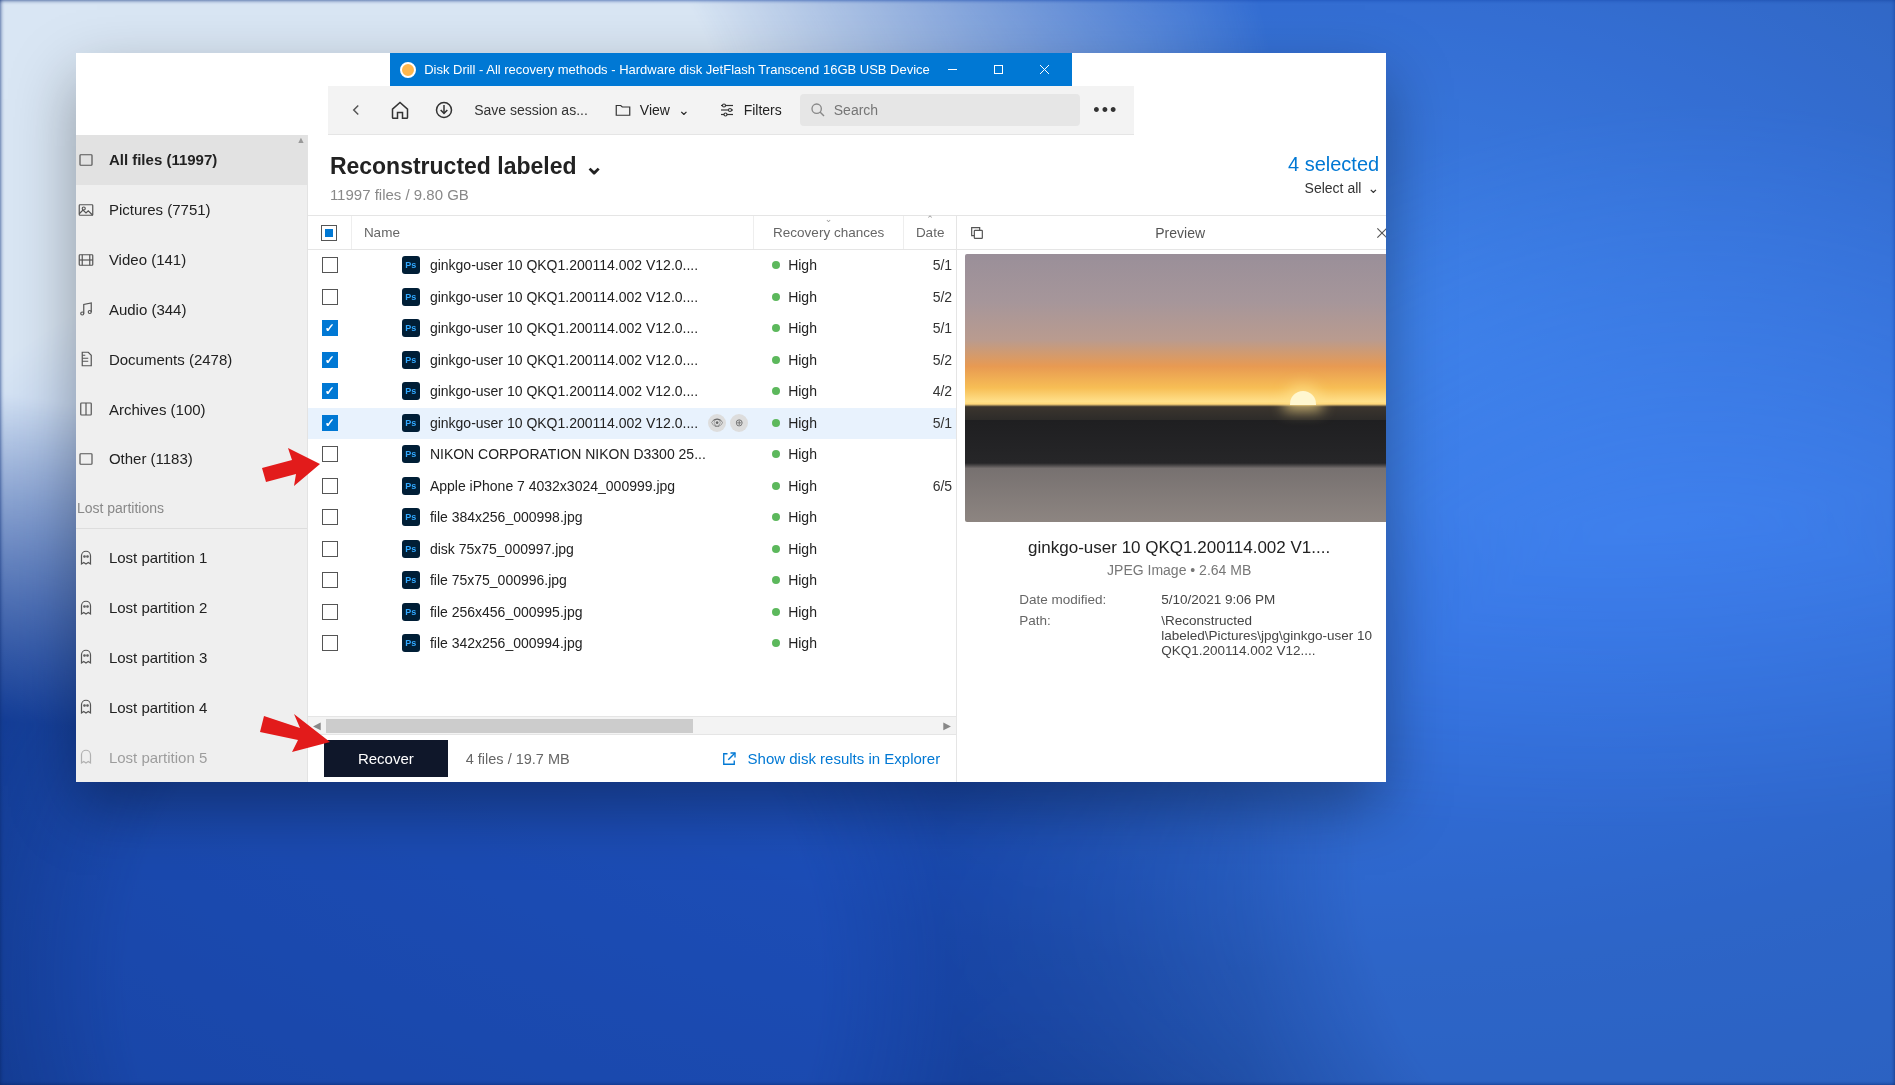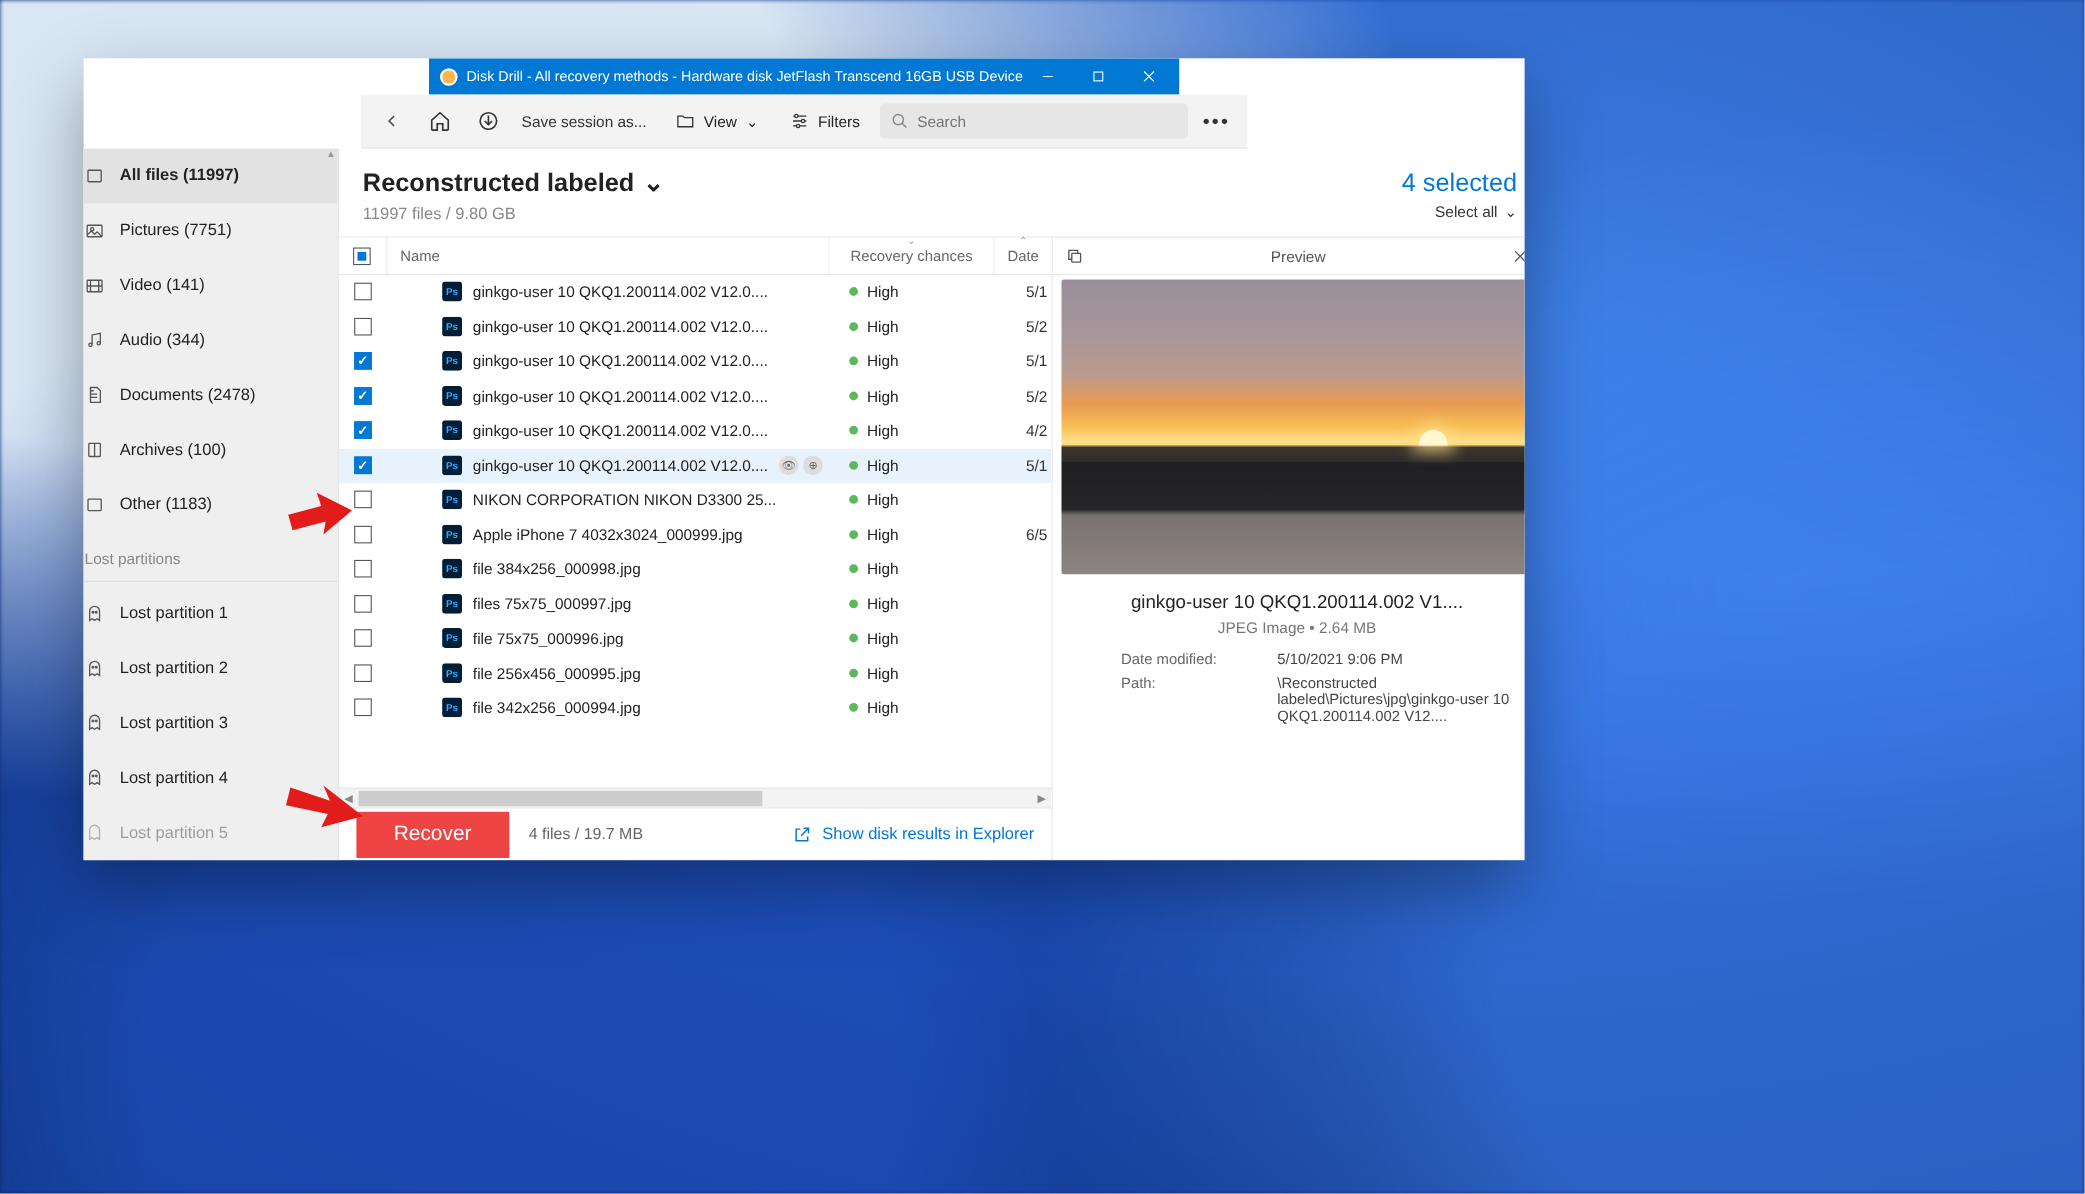--- a/index.html
+++ b/index.html
@@ -54,21 +54,21 @@
 .sb-icon { width: 18px; height: 18px; flex-shrink: 0; color: #555; }
 .sb-header { padding: 16px 16px 8px; color: #888; font-size: 14px; }
 .sb-divider { height: 1px; background: #ddd; margin: 4px 0; }
 
 .main { flex: 1; display: flex; flex-direction: column; min-width: 0; }
 .main-header { padding: 18px 22px 12px; display: flex; align-items: flex-start; justify-content: space-between; }
 .mh-left { display: flex; flex-direction: column; gap: 6px; }
 .mh-title { font-size: 23px; font-weight: 600; color: #222; display: flex; align-items: center; gap: 8px; }
 .mh-sub { font-size: 15px; color: #888; }
 .mh-right { text-align: right; }
-.sel-count { font-size: 23px; color: #0078d4; }
+.sel-count { font-size: 20px; color: #0078d4; }
 .sel-all { font-size: 14px; color: #333; display: flex; align-items: center; justify-content: flex-end; gap: 6px; cursor: pointer; margin-top: 4px; }
 
 .content { flex: 1; display: flex; min-height: 0; border-top: 1px solid #e5e5e5; }
 
 .table-area { flex: 1; display: flex; flex-direction: column; min-width: 0; position: relative; }
 .thead { height: 34px; display: flex; align-items: center; border-bottom: 1px solid #e5e5e5; background: #fff; color: #666; font-size: 13.5px; }
 .th-check { width: 44px; display: flex; justify-content: center; border-right: 1px solid #eee; height: 100%; align-items: center; }
 .th-name { flex: 1; padding-left: 12px; border-right: 1px solid #eee; height: 100%; display: flex; align-items: center; }
 .th-rec { width: 150px; text-align: center; border-right: 1px solid #eee; height: 100%; display: flex; align-items: center; justify-content: center; position: relative; }
 .th-date { width: 52px; text-align: center; height: 100%; display: flex; align-items: center; justify-content: center; position: relative; }
@@ -91,21 +91,21 @@
 .td-rec { width: 150px; display: flex; align-items: center; gap: 8px; padding-left: 18px; }
 .dot { width: 8px; height: 8px; border-radius: 50%; background: #5cb85c; }
 .td-date { width: 52px; text-align: right; padding-right: 4px; color: #333; overflow: hidden; white-space: nowrap; }
 
 .hscroll { height: 18px; background: #f3f3f3; display: flex; align-items: center; border-top: 1px solid #e5e5e5; }
 .hscroll .arrow { width: 18px; text-align: center; color: #888; font-size: 10px; cursor: pointer; }
 .hscroll .track { flex: 1; height: 14px; background: #f3f3f3; position: relative; }
 .hscroll .thumb { position: absolute; left: 0; top: 0; height: 14px; width: 60%; background: #ccc; }
 
 .footer { height: 48px; display: flex; align-items: center; padding: 0 16px; gap: 18px; border-top: 1px solid #e5e5e5; }
-.recover-btn { background: #ef4444; color: #fff; padding: 10px 34px; font-size: 19px; cursor: pointer; border: none; }
+.recover-btn { background: #0f172a; color: #fff; padding: 10px 34px; font-size: 15px; cursor: pointer; border: none; }
 .footer-sub { color: #666; font-size: 14.5px; }
 .footer .spacer { flex: 1; }
 .scanlink { color: #0078d4; font-size: 15px; display: flex; align-items: center; gap: 10px; cursor: pointer; }
 
 .preview { width: 445px; border-left: 1px solid #e5e5e5; display: flex; flex-direction: column; }
 .pv-head { height: 34px; display: flex; align-items: center; justify-content: space-between; padding: 0 12px; border-bottom: 1px solid #e5e5e5; color: #555; font-size: 14px; }
 .pv-head .title { flex: 1; text-align: center; }
 .pv-img-wrap { padding: 4px 8px 2px; }
 .pv-img {
   width: 100%; height: 268px; border-radius: 2px;
@@ -471,21 +471,21 @@
                   <span>High</span>
                 </div>
                 <div class="td-date"></div>
               </div>
               <div class="trow">
                 <div class="td-check">
                   <div class="cbox"></div>
                 </div>
                 <div class="td-name">
                   <div class="ps-icon">Ps</div>
-                  <span class="fname">files 75x75_000997.jpg</span>
+                  <span class="fname">disk 75x75_000997.jpg</span>
                 </div>
                 <div class="td-rec">
                   <div class="dot"></div>
                   <span>High</span>
                 </div>
                 <div class="td-date"></div>
               </div>
               <div class="trow">
                 <div class="td-check">
                   <div class="cbox"></div>

